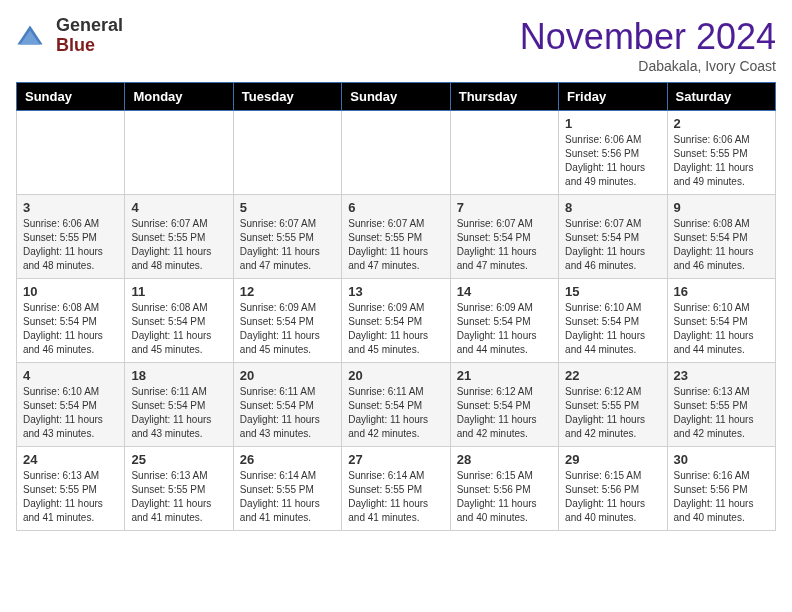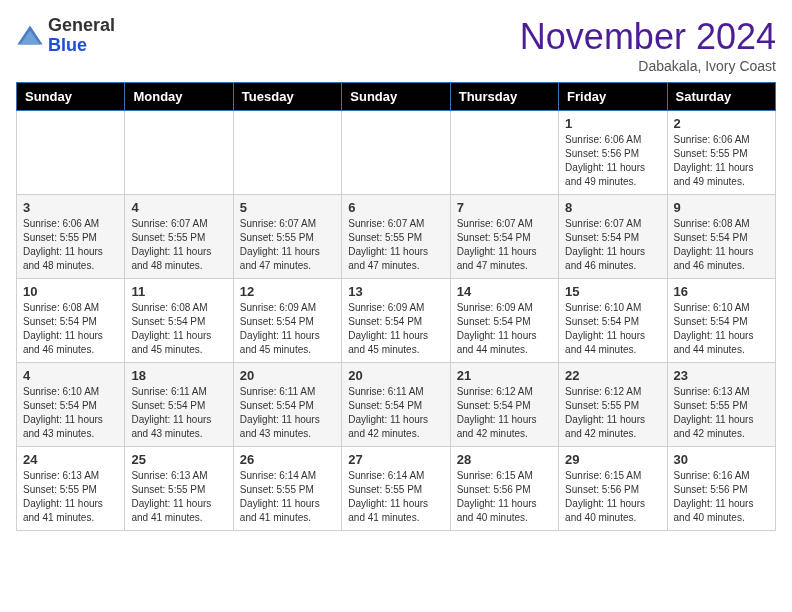--- a/index.html
+++ b/index.html
@@ -12,36 +12,36 @@
     }
     .header {
       display: flex;
       justify-content: space-between;
       align-items: flex-start;
       margin-bottom: 8px;
     }
     .logo {
       display: flex;
       align-items: center;
-      gap: 4px;
+      gap: 12px;
     }
     .logo-text {
       display: flex;
       flex-direction: column;
       line-height: 1.1;
     }
     .logo-general {
       font-size: 18px;
       font-weight: bold;
       color: #333;
     }
     .logo-blue {
       font-size: 18px;
       font-weight: bold;
-      color: #1d4ed8;
+      color: #7f1d1d;
     }
     .logo-icon {
       width: 28px;
       height: 28px;
     }
     .title-area {
       text-align: right;
     }
     .month-title {
       font-size: 36px;

